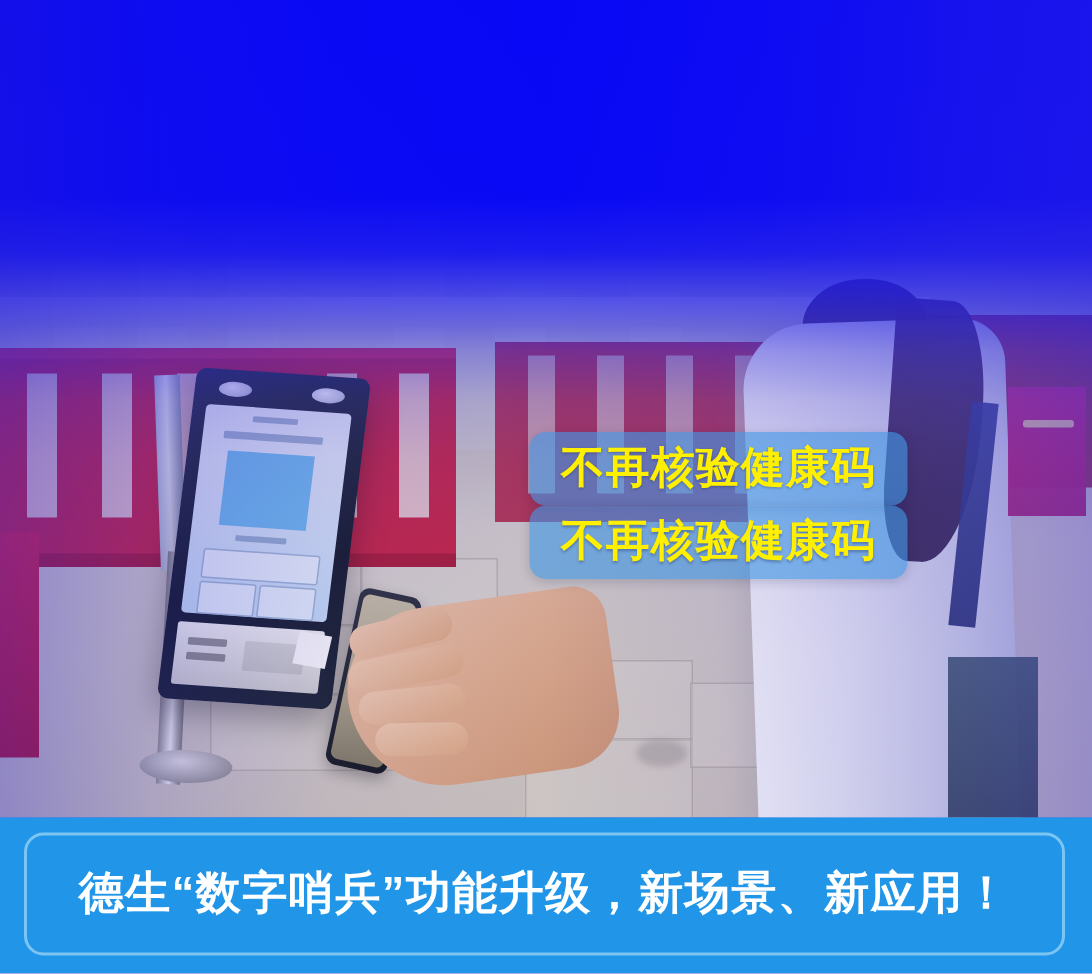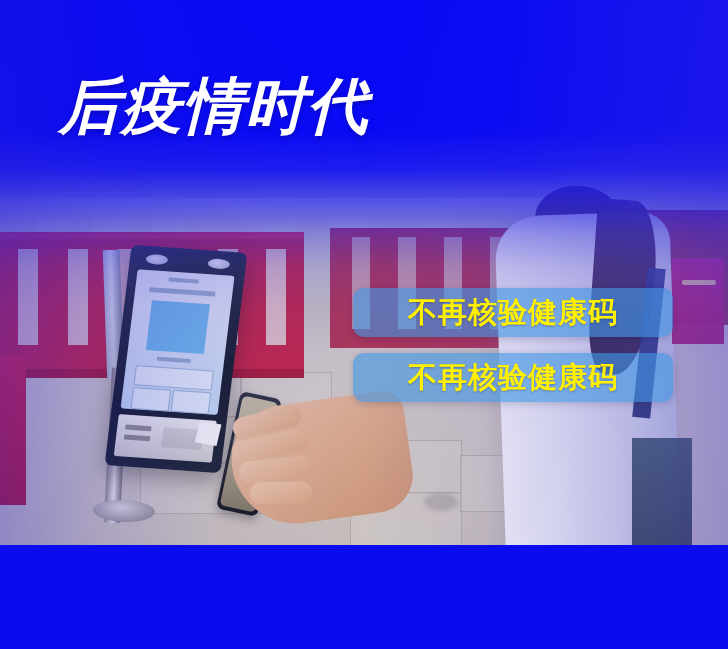--- a/index.html
+++ b/index.html
@@ -367,25 +367,24 @@
 
   
   .bars {
     position: absolute;
     left: 353px;
     top: 288px;
     width: 312px;
   }
   .bar {
     position: relative;
-    width: 320px;
+    width: 252px;
     height: 49px;
     border-radius: 11px;
     background: rgba(64,150,228,0.62);
-    margin-bottom: 16px;
     display: flex;
     align-items: center;
     justify-content: center;
     box-shadow: 0 2px 7px rgba(10,20,60,.18);
   }
   .bar-label {
     font-size: 29px;
     font-weight: 700;
     color: #ffef00;
     letter-spacing: 1px;
@@ -511,26 +510,30 @@
       <div class="finger" style="left:6px;top:4px;width:70px;height:22px;transform:rotate(-6deg);"></div>
       <div class="finger" style="left:2px;top:28px;width:78px;height:22px;transform:rotate(-3deg);"></div>
       <div class="finger" style="left:6px;top:52px;width:72px;height:22px;transform:rotate(2deg);"></div>
       <div class="finger" style="left:14px;top:76px;width:62px;height:22px;transform:rotate(7deg);"></div>
     </div>
 
     <div class="blue-overlay"></div>
     <div class="blue-overlay-side"></div>
   </div>
 
-  <div class="headline-1">后疫情时代</div>
 
 
   <div class="bars">
     <div class="bar">
       <span class="bar-label">不再核验健康码</span>
     </div>
     <div class="bar">
       <span class="bar-label">不再核验健康码</span>
     </div>
   </div>
 
+  <div class="bottom-band">
+    <div class="bottom-inner">
+      <span class="bottom-text">德生“数字哨兵”功能升级，新场景、新应用！</span>
+    </div>
+  </div>
 
 </div>
 
 </body></html>

